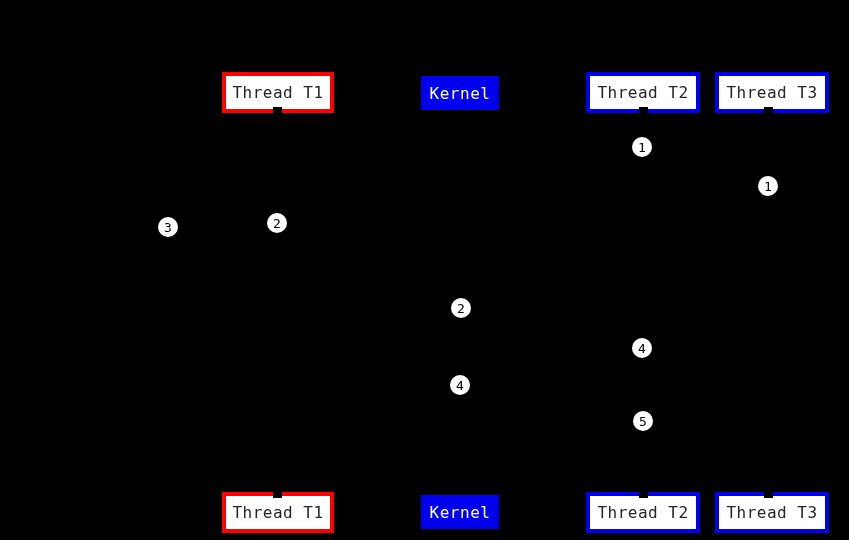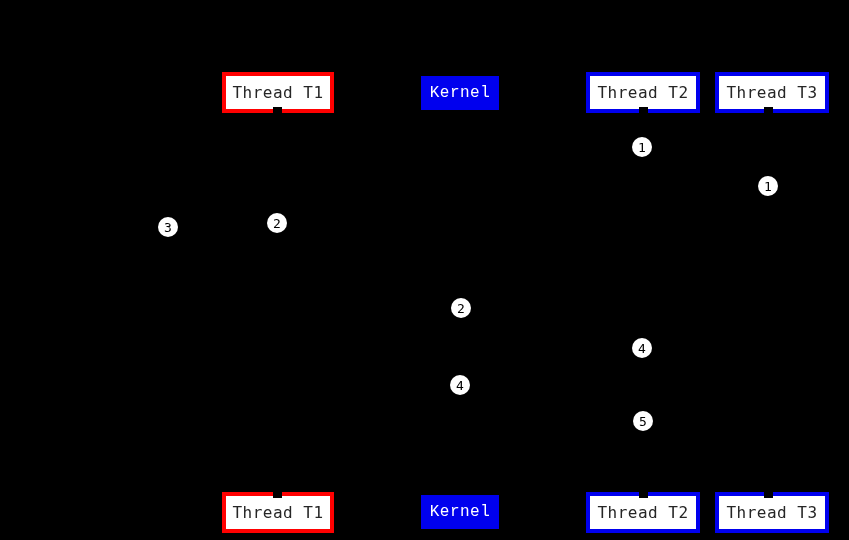--- a/index.html
+++ b/index.html
@@ -33,21 +33,20 @@
   }
   .box.blue {
     background: var(--box-fill, #fff);
     border: 4px solid var(--blue-accent, #00f);
     color: var(--box-text, #222);
   }
   .box.kernel {
     background: var(--kernel-fill, #00f);
     border: none;
     color: var(--kernel-text, #fff);
-    font-family: Liberation Mono, monospace;
   }
   
   .pos-t1-top     { left: 222px; top: 63px;  width: 112px; height: 41px; }
   .pos-kernel-top { left: 421px; top: 67px;  width: 78px;  height: 34px; }
   .pos-t2-top     { left: 586px; top: 63px;  width: 114px; height: 41px; }
   .pos-t3-top     { left: 715px; top: 63px;  width: 114px; height: 41px; }
   .pos-t1-bot     { left: 222px; top: 483px; width: 112px; height: 41px; }
   .pos-kernel-bot { left: 421px; top: 486px; width: 78px;  height: 34px; }
   .pos-t2-bot     { left: 586px; top: 483px; width: 114px; height: 41px; }
   .pos-t3-bot     { left: 715px; top: 483px; width: 114px; height: 41px; }

